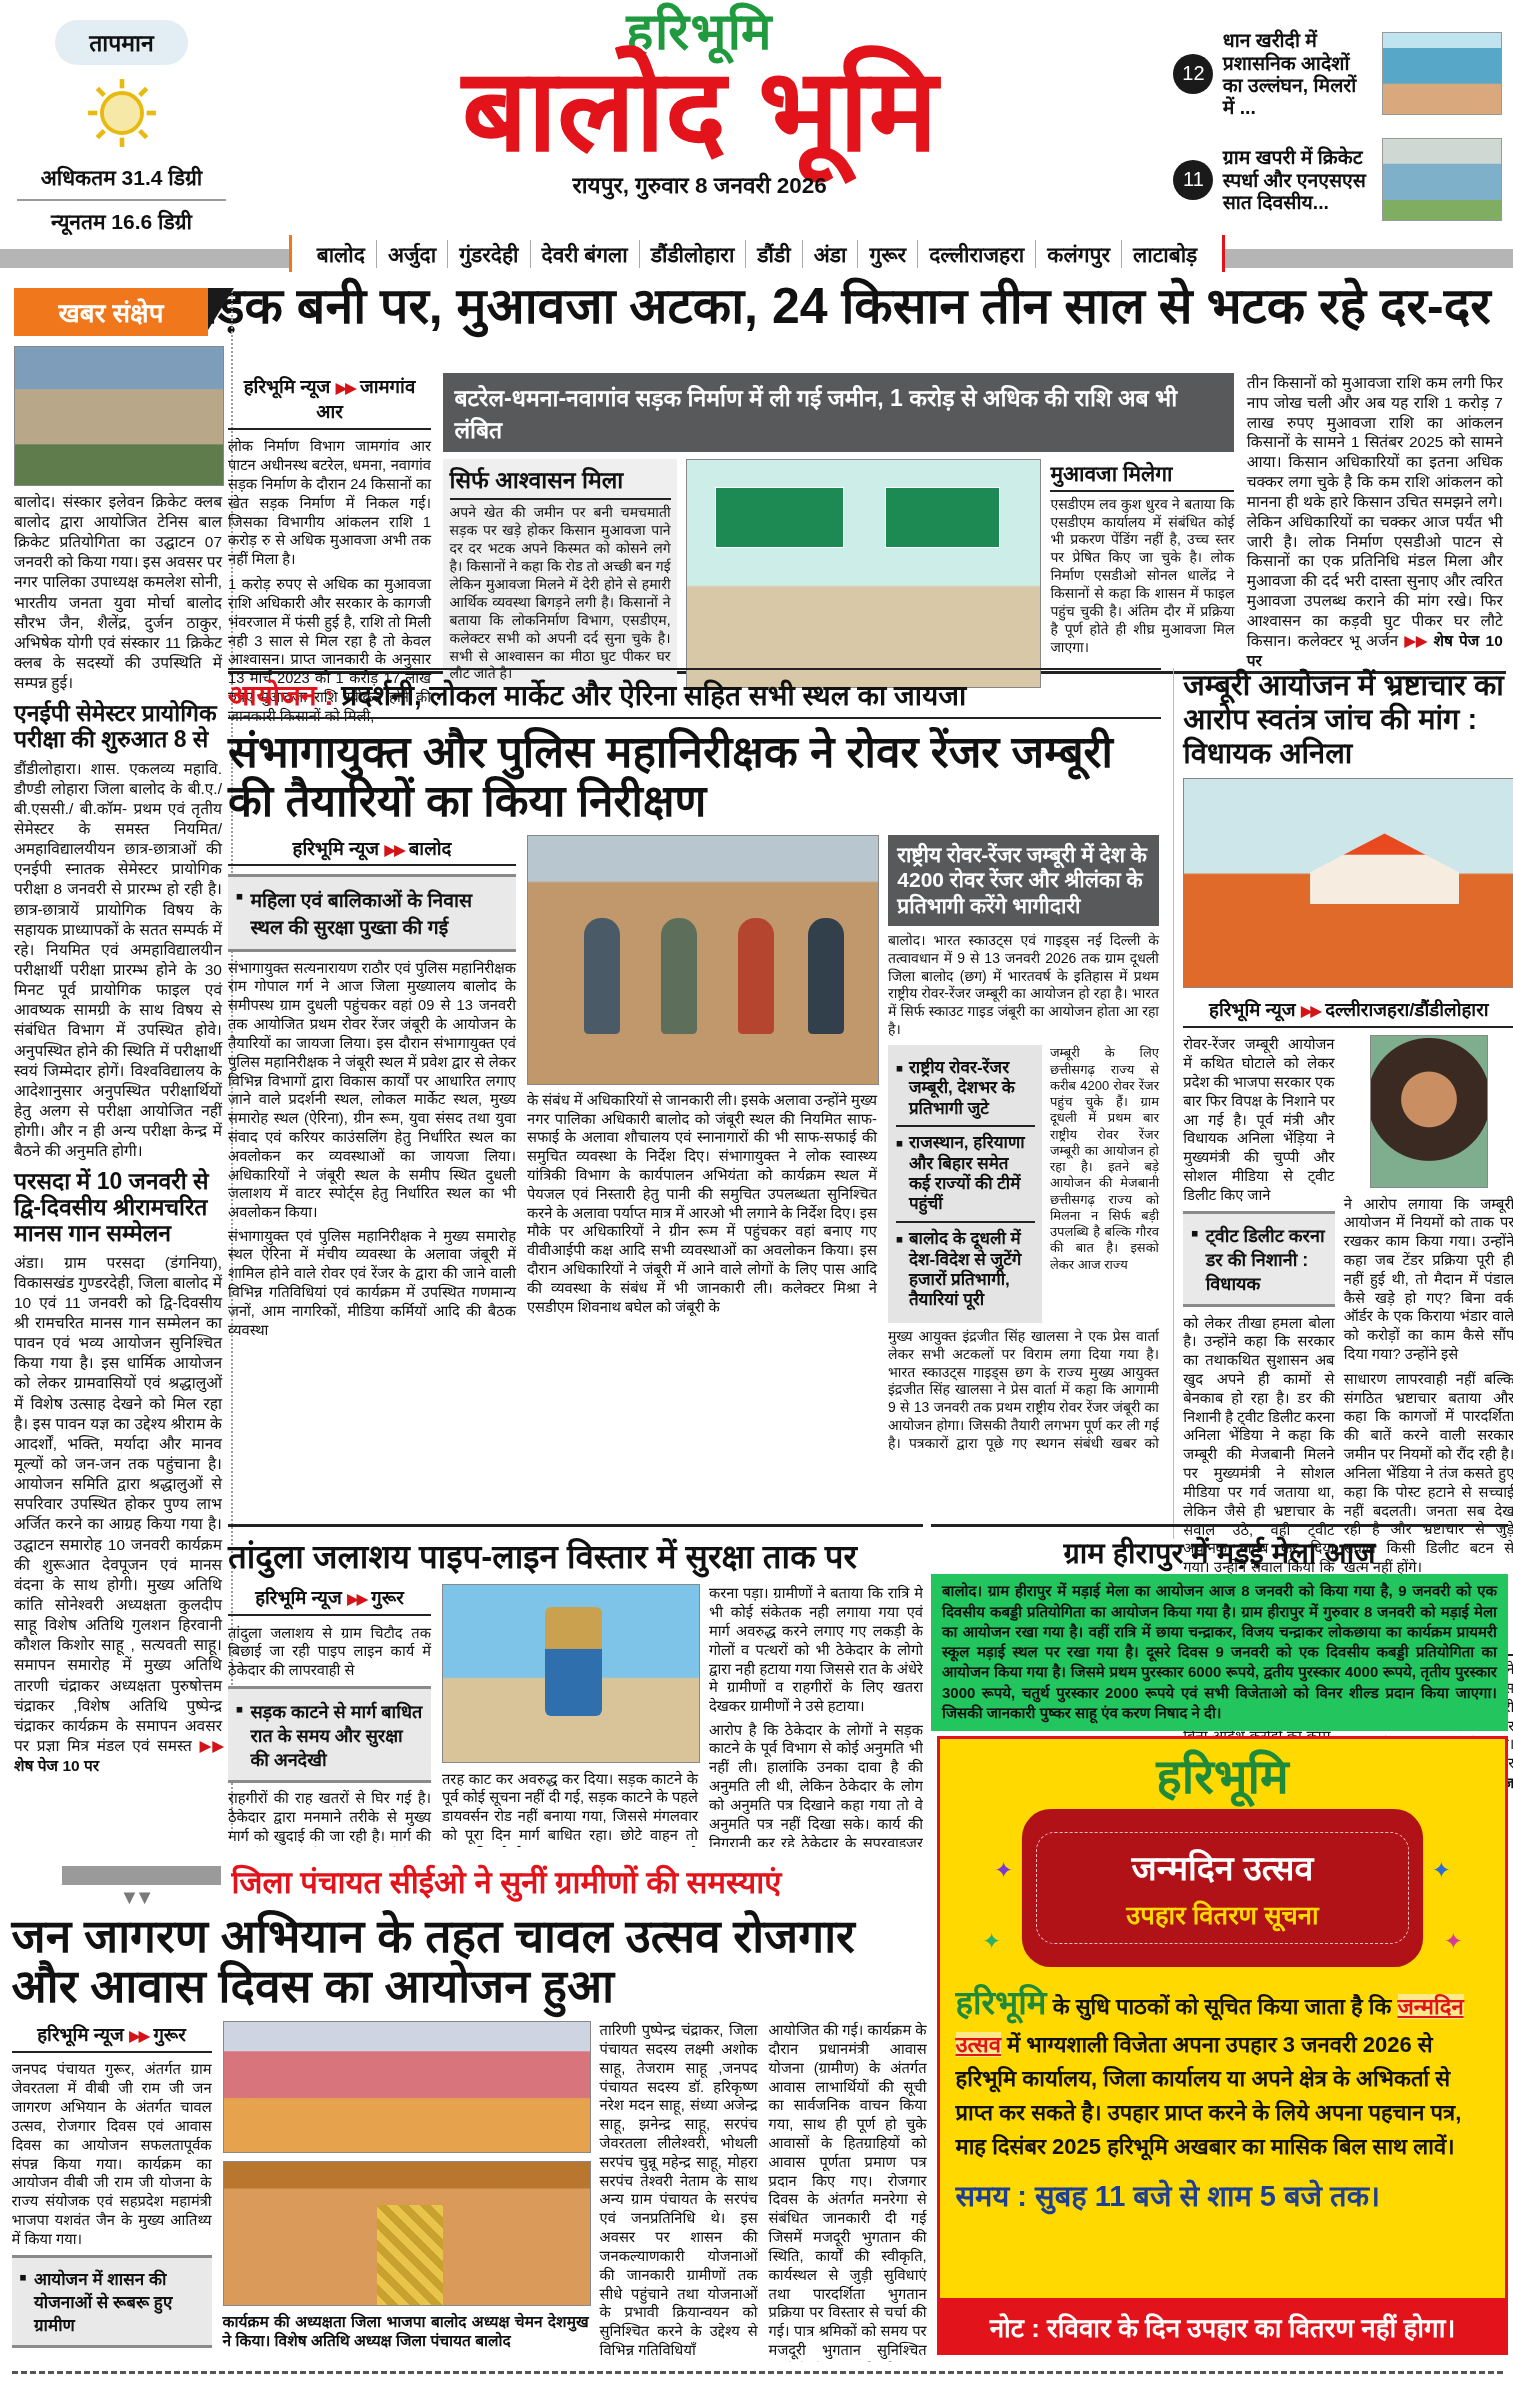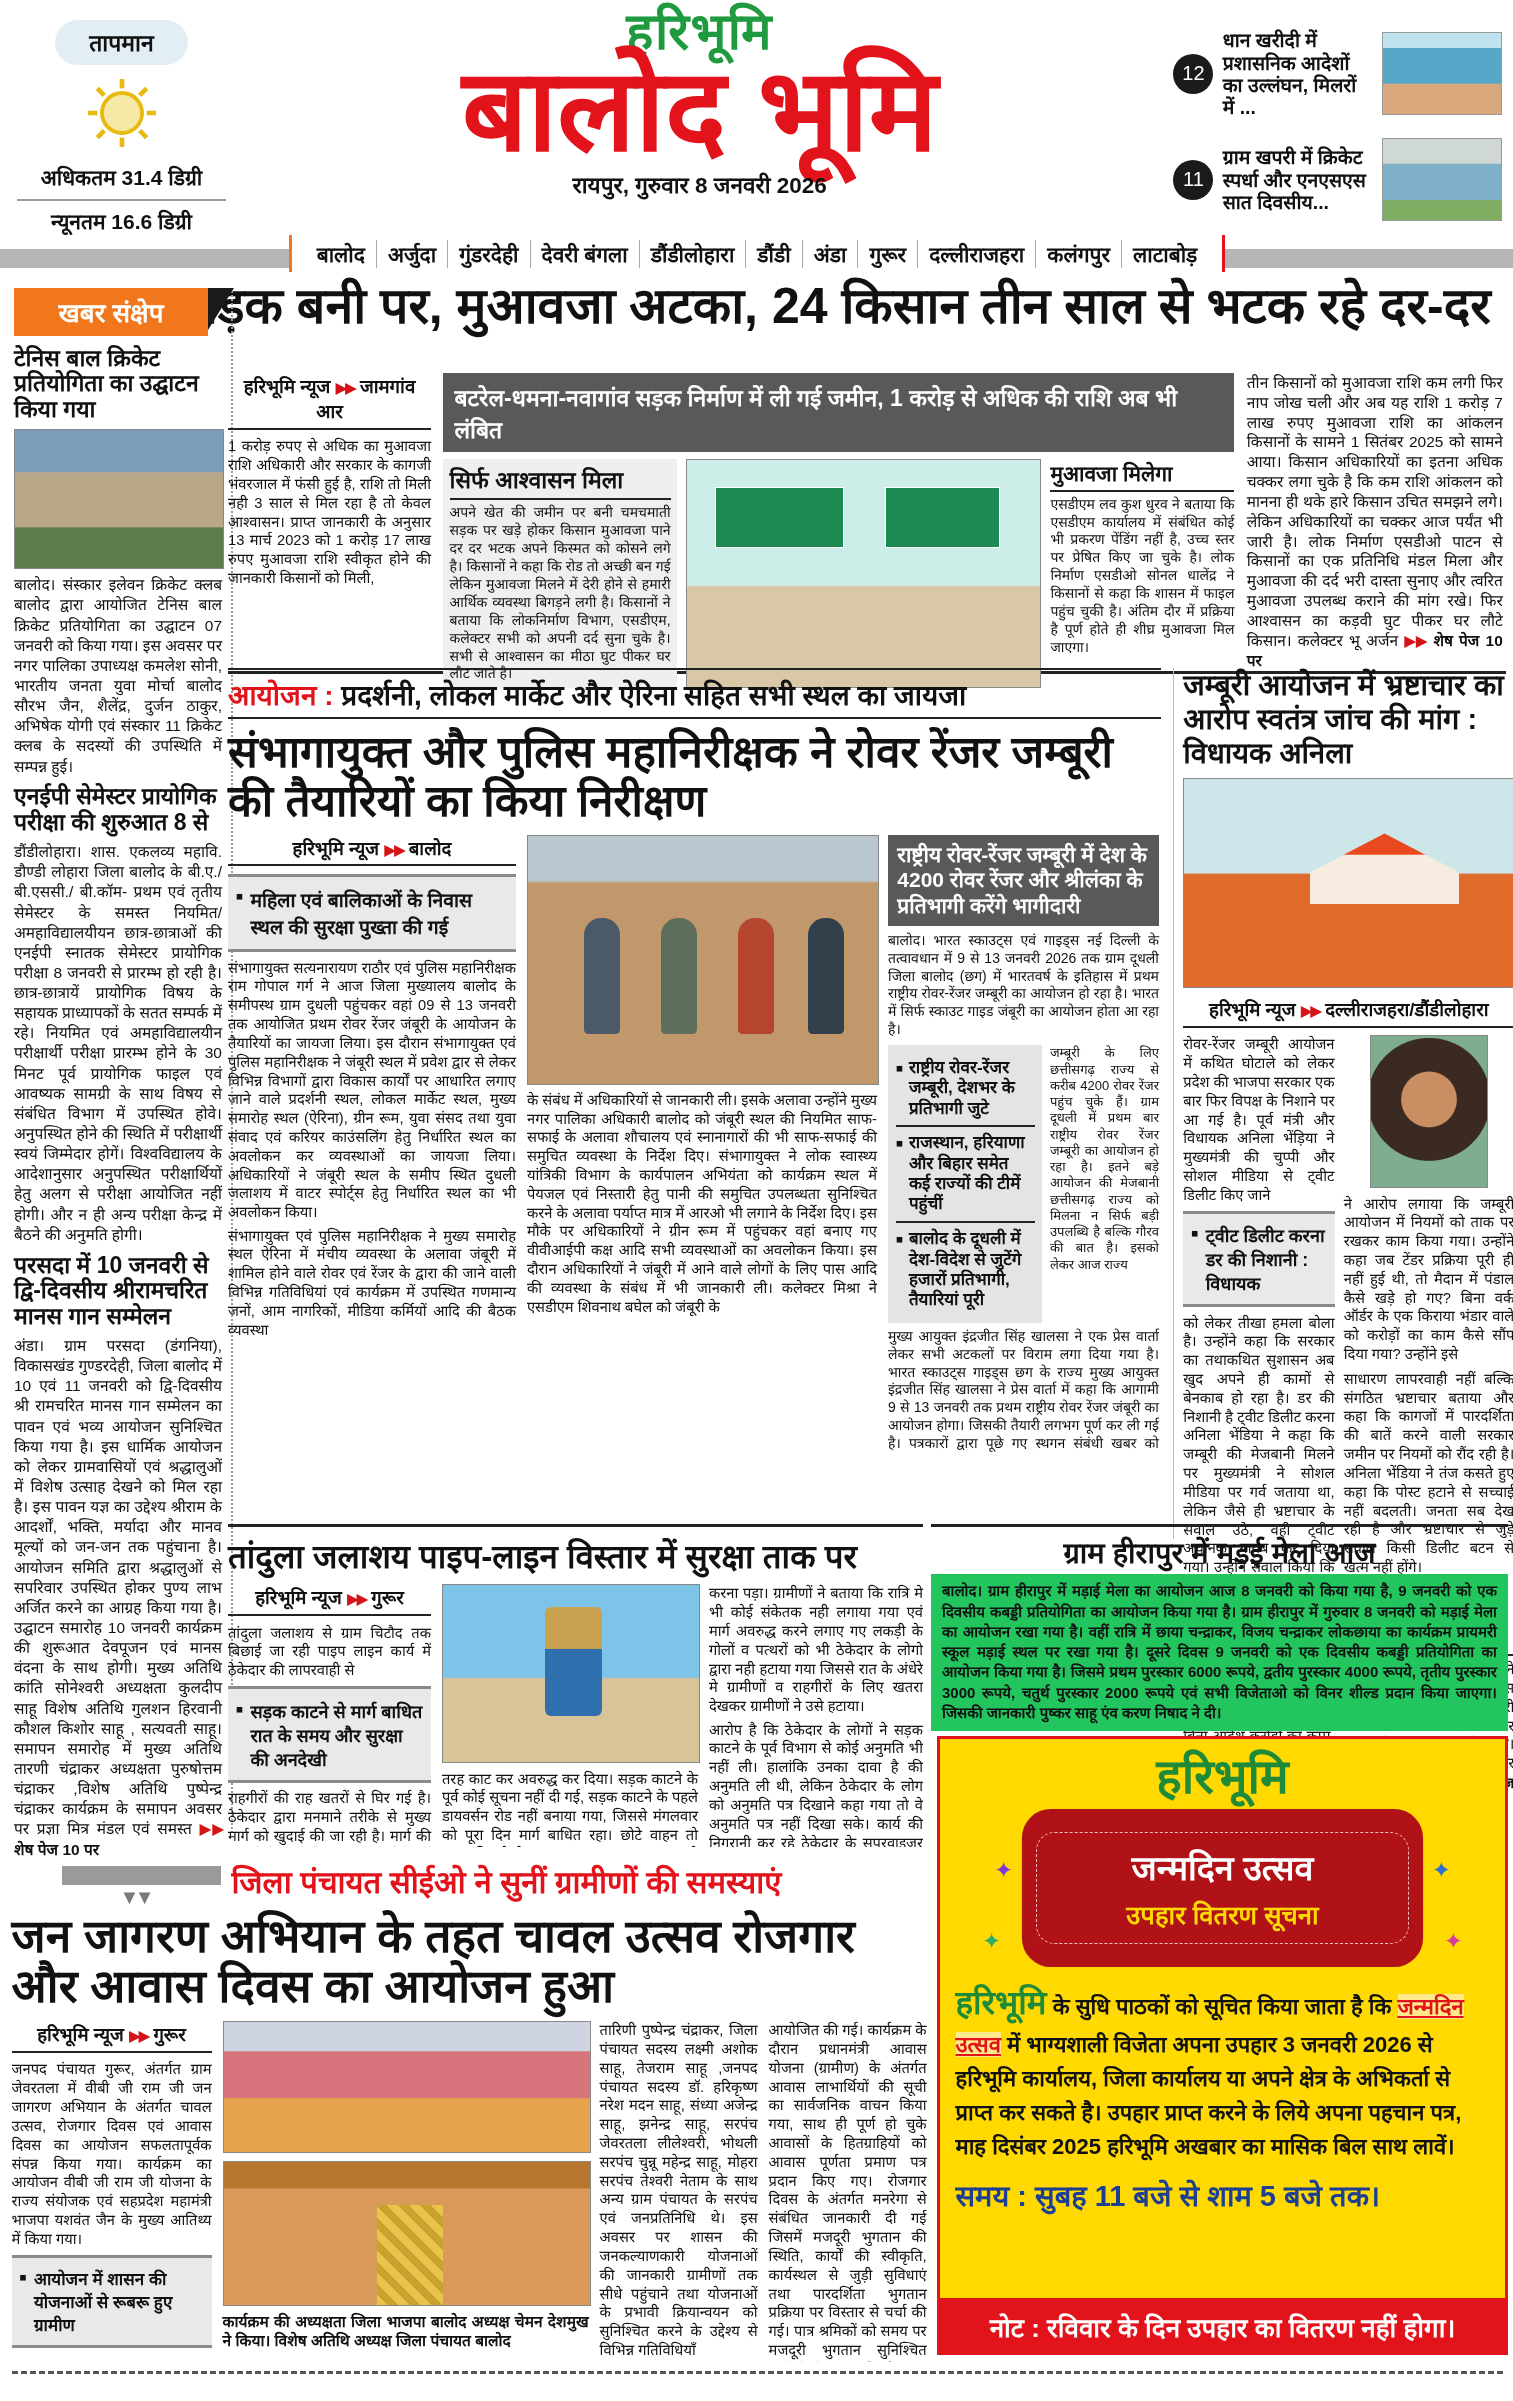--- a/index.html
+++ b/index.html
@@ -197,40 +197,40 @@
     </div>
   </div>
 
   <div class="abs lead-headline">सड़क बनी पर, मुआवजा अटका, 24 किसान तीन साल से भटक रहे दर-दर</div>
 
   <div class="abs sidebar">
     <div class="sb-head">
       <span>खबर संक्षेप</span>
       <span class="sb-arrow"></span>
     </div>
-    <div class="sb-title">टेनिस बाल क्रिकेट प्रतियोगिता का उद्घाटन किया गया</div>
     <div class="sb-photo"></div>
     <div class="sb-body">बालोद। संस्कार इलेवन क्रिकेट क्लब बालोद द्वारा आयोजित टेनिस बाल क्रिकेट प्रतियोगिता का उद्घाटन 07 जनवरी को किया गया। इस अवसर पर नगर पालिका उपाध्यक्ष कमलेश सोनी, भारतीय जनता युवा मोर्चा बालोद सौरभ जैन, शैलेंद्र, दुर्जन ठाकुर, अभिषेक योगी एवं संस्कार 11 क्रिकेट क्लब के सदस्यों की उपस्थिति में सम्पन्न हुई।</div>
     <div class="sb-title">एनईपी सेमेस्टर प्रायोगिक परीक्षा की शुरुआत 8 से</div>
     <div class="sb-body">डौंडीलोहारा। शास. एकलव्य महावि. डौण्डी लोहारा जिला बालोद के बी.ए./ बी.एससी./ बी.कॉम- प्रथम एवं तृतीय सेमेस्टर के समस्त नियमित/ अमहाविद्यालयीयन छात्र-छात्राओं की एनईपी स्नातक सेमेस्टर प्रायोगिक परीक्षा 8 जनवरी से प्रारम्भ हो रही है। छात्र-छात्रायें प्रायोगिक विषय के सहायक प्राध्यापकों के सतत सम्पर्क में रहे। नियमित एवं अमहाविद्यालयीन परीक्षार्थी परीक्षा प्रारम्भ होने के 30 मिनट पूर्व प्रायोगिक फाइल एवं आवष्यक सामग्री के साथ विषय से संबंधित विभाग में उपस्थित होवे। अनुपस्थित होने की स्थिति में परीक्षार्थी स्वयं जिम्मेदार होगें। विश्वविद्यालय के आदेशानुसार अनुपस्थित परीक्षार्थियों हेतु अलग से परीक्षा आयोजित नहीं होगी। और न ही अन्य परीक्षा केन्द्र में बैठने की अनुमति होगी।</div>
     <div class="sb-title">परसदा में 10 जनवरी से द्वि-दिवसीय श्रीरामचरित मानस गान सम्मेलन</div>
     <div class="sb-body">
       <span>अंडा। ग्राम परसदा (डंगनिया), विकासखंड गुण्डरदेही, जिला बालोद में 10 एवं 11 जनवरी को द्वि-दिवसीय श्री रामचरित मानस गान सम्मेलन का पावन एवं भव्य आयोजन सुनिश्चित किया गया है। इस धार्मिक आयोजन को लेकर ग्रामवासियों एवं श्रद्धालुओं में विशेष उत्साह देखने को मिल रहा है। इस पावन यज्ञ का उद्देश्य श्रीराम के आदर्शों, भक्ति, मर्यादा और मानव मूल्यों को जन-जन तक पहुंचाना है। आयोजन समिति द्वारा श्रद्धालुओं से सपरिवार उपस्थित होकर पुण्य लाभ अर्जित करने का आग्रह किया गया है। उद्घाटन समारोह 10 जनवरी कार्यक्रम की शुरूआत देवपूजन एवं मानस वंदना के साथ होगी। मुख्य अतिथि कांति सोनेश्वरी अध्यक्षता कुलदीप साहू विशेष अतिथि गुलशन हिरवानी कौशल किशोर साहू , सत्यवती साहू। समापन समारोह में मुख्य अतिथि तारणी चंद्राकर अध्यक्षता पुरुषोत्तम चंद्राकर ,विशेष अतिथि पुष्पेन्द्र चंद्राकर कार्यक्रम के समापन अवसर पर प्रज्ञा मित्र मंडल एवं समस्त</span>
       <span class="arr">▶▶</span>
       <span class="more">शेष पेज 10 पर</span>
     </div>
   </div>
 
   <div class="abs lead">
     <div class="lead-colA">
       <div class="byline">
         <span>हरिभूमि न्यूज</span>
         <span class="arr">▶▶</span>
         <span>जामगांव आर</span>
       </div>
+      <div class="body-text">लोक निर्माण विभाग जामगांव आर पाटन अधीनस्थ बटरेल, धमना, नवागांव सड़क निर्माण के दौरान 24 किसानों का खेत सड़क निर्माण में निकल गई। जिसका विभागीय आंकलन राशि 1 करोड़ रु से अधिक मुआवजा अभी तक नहीं मिला है।</div>
       <div class="body-text" style="margin-top:6.2px;">1 करोड़ रुपए से अधिक का मुआवजा राशि अधिकारी और सरकार के कागजी भंवरजाल में फंसी हुई है, राशि तो मिली नही 3 साल से मिल रहा है तो केवल आश्वासन। प्राप्त जानकारी के अनुसार 13 मार्च 2023 को 1 करोड़ 17 लाख रुपए मुआवजा राशि स्वीकृत होने की जानकारी किसानों को मिली,</div>
     </div>
     <div class="lead-mid">
       <div class="strip lead-strip">बटरेल-धमना-नवागांव सड़क निर्माण में ली गई जमीन, 1 करोड़ से अधिक की राशि अब भी लंबित</div>
       <div class="lead-mid-row">
         <div class="lead-box1">
           <div class="box-title">सिर्फ आश्वासन मिला</div>
           <div class="body-text">अपने खेत की जमीन पर बनी चमचमाती सड़क पर खड़े होकर किसान मुआवजा पाने दर दर भटक अपने किस्मत को कोसने लगे है। किसानों ने कहा कि रोड तो अच्छी बन गई लेकिन मुआवजा मिलने में देरी होने से हमारी आर्थिक व्यवस्था बिगड़ने लगी है। किसानों ने बताया कि लोकनिर्माण विभाग, एसडीएम, कलेक्टर सभी को अपनी दर्द सुना चुके है। सभी से आश्वासन का मीठा घुट पीकर घर लौट जाते है।</div>
         </div>
         <div class="photo-roadsign">

